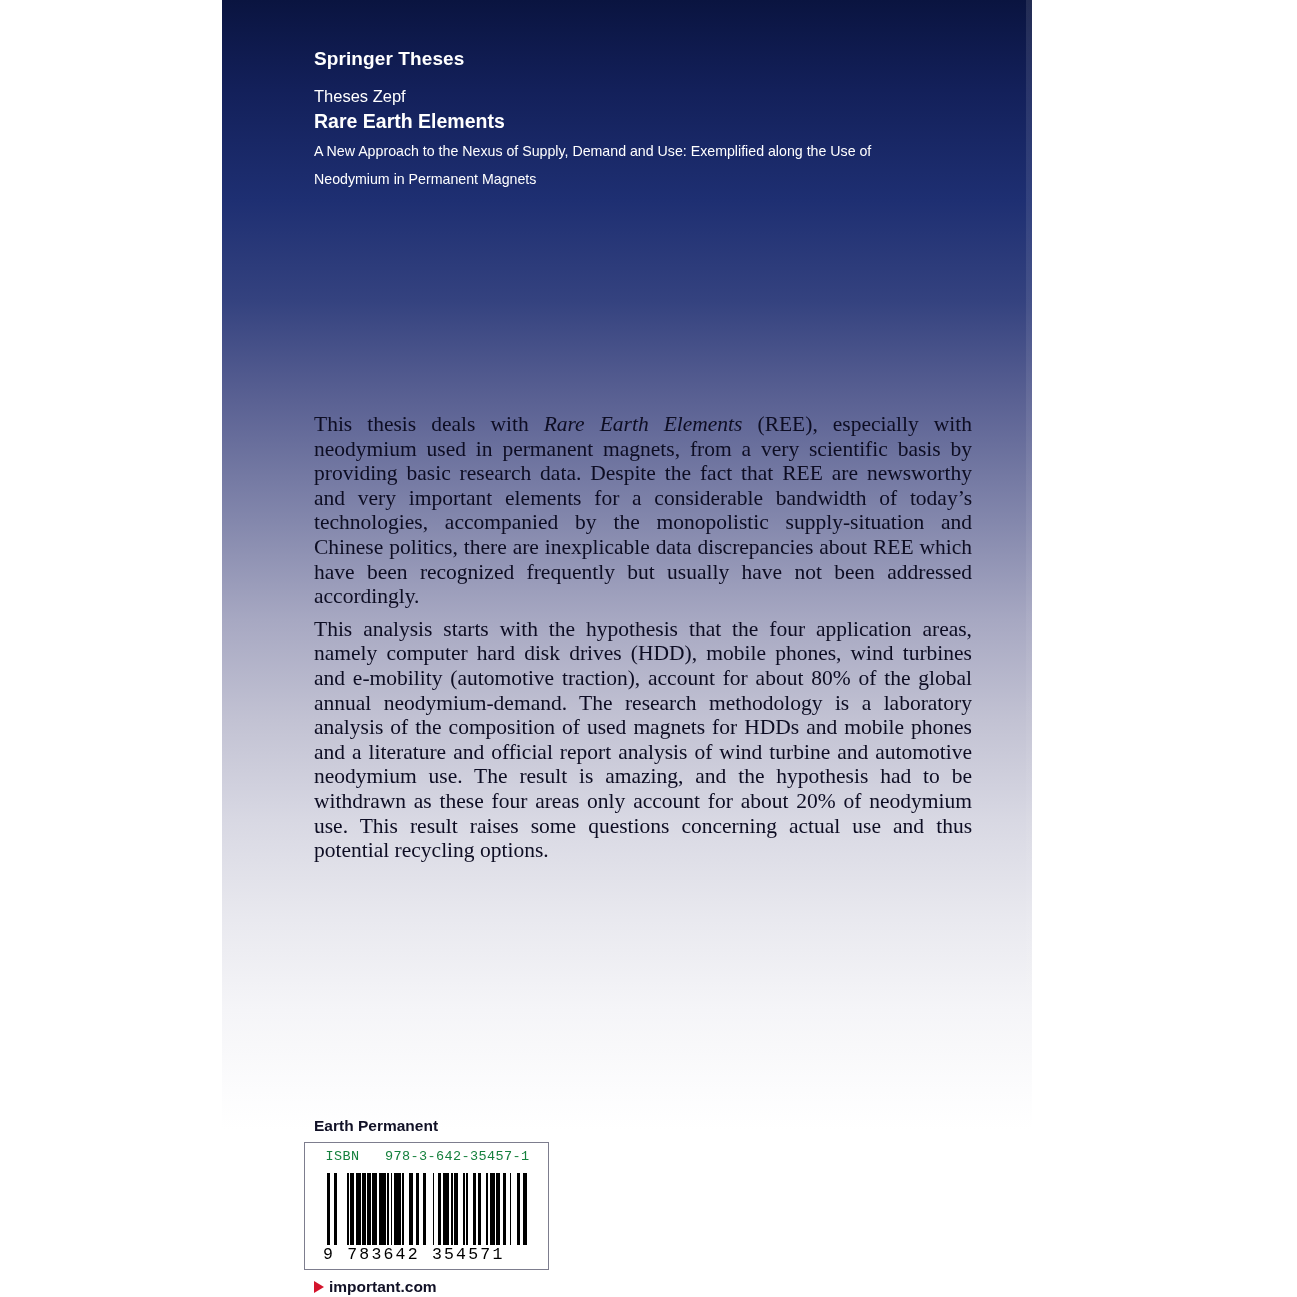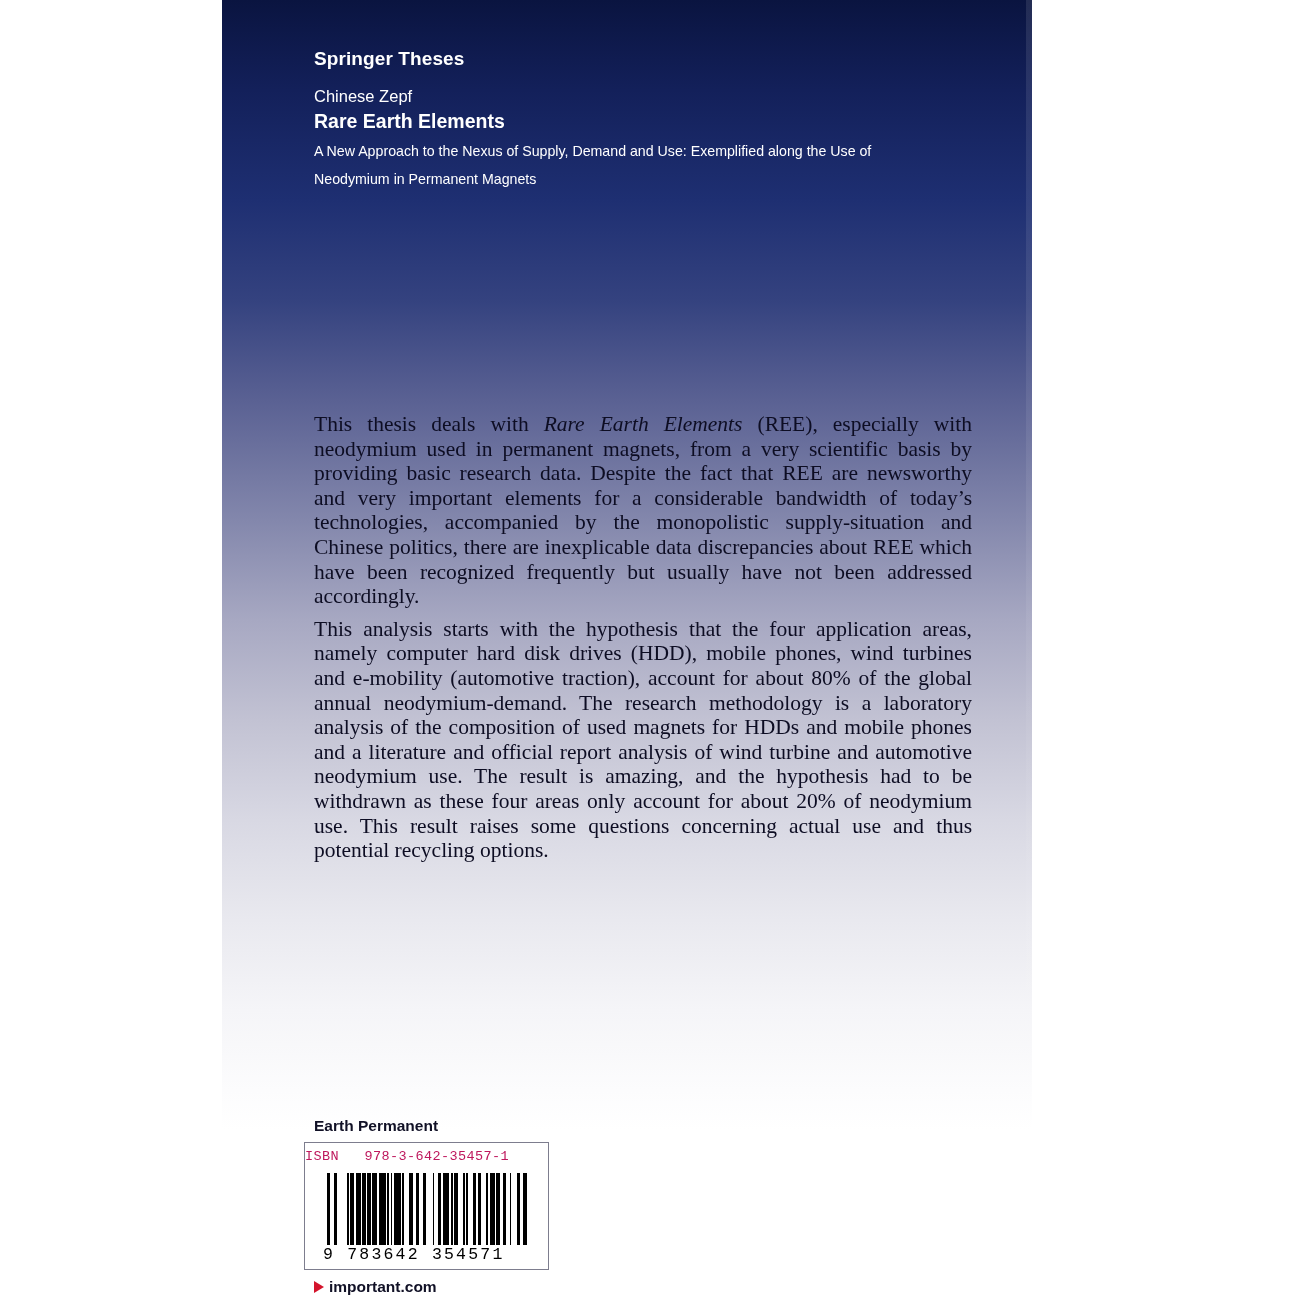--- a/index.html
+++ b/index.html
@@ -128,25 +128,25 @@
     height: 128px;
     background: #ffffff;
     border: 1px solid #7d7d8e;
     box-sizing: border-box;
   }
   .isbn-text {
     position: absolute;
     left: 0;
     top: 6px;
     width: 245px;
-    text-align: left;
+    text-align: center;
     font-family: "Liberation Mono", monospace;
     font-size: 13.5px;
     letter-spacing: 0.4px;
-    color: #be185d;
+    color: #15803d;
   }
   .bars {
     position: absolute;
     left: 22px;
     top: 30px;
     width: 200px;
     height: 72px;
   }
   .bars span {
     display: inline-block;
@@ -186,21 +186,21 @@
     color: #111126;
   }
 </style>
 </head>
 <body>
 
 <div id="page">
   <div id="cover">
 
     <div class="series">Springer Theses</div>
-    <div class="author">Chinese Zepf</div>
+    <div class="author">Theses Zepf</div>
     <div class="title">Rare Earth Elements</div>
     <div class="subtitle">A New Approach to the Nexus of Supply, Demand and Use: Exemplified along the Use of Neodymium in Permanent Magnets</div>
 
     <div class="blurb">
       <p><span>This thesis deals with </span><em>Rare Earth Elements</em><span> (REE), especially with neodymium used in permanent magnets, from a very scientific basis by providing basic research data. Despite the fact that REE are newsworthy and very important elements for a considerable bandwidth of today’s technologies, accompanied by the monopolistic supply-situation and Chinese politics, there are inexplicable data discrepancies about REE which have been recognized frequently but usually have not been addressed accordingly.</span></p>
       <p>This analysis starts with the hypothesis that the four application areas, namely computer hard disk drives (HDD), mobile phones, wind turbines and e-mobility (automotive traction), account for about 80% of the global annual neodymium-demand. The research methodology is a laboratory analysis of the composition of used magnets for HDDs and mobile phones and a literature and official report analysis of wind turbine and automotive neodymium use. The result is amazing, and the hypothesis had to be withdrawn as these four areas only account for about 20% of neodymium use. This result raises some questions concerning actual use and thus potential recycling options.</p>
     </div>
 
     <div class="subject">Earth Permanent</div>
 

